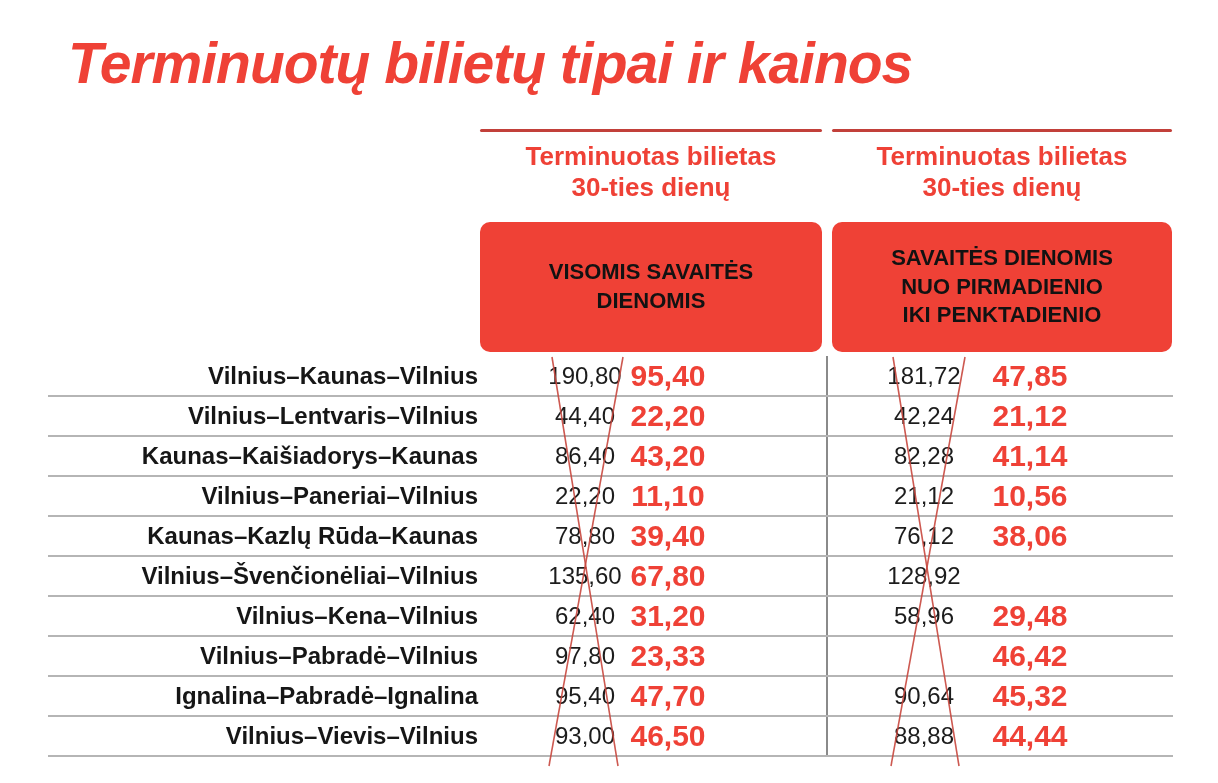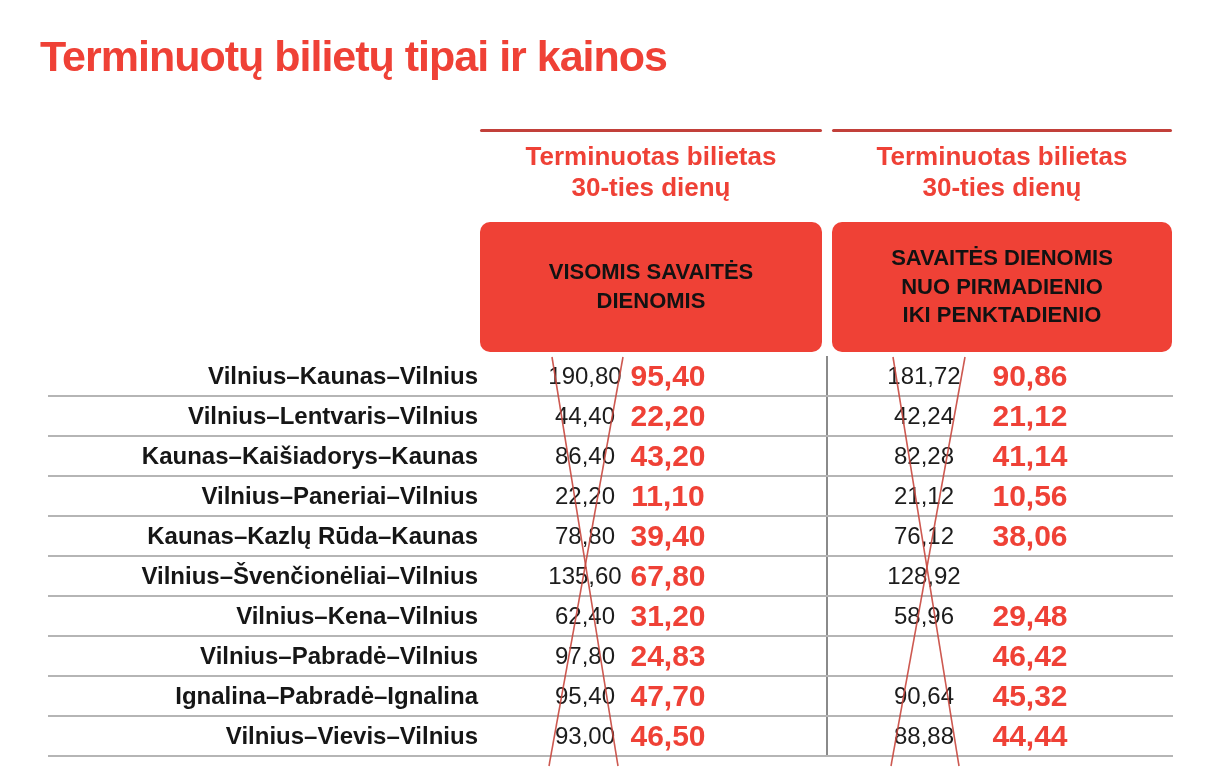--- a/index.html
+++ b/index.html
@@ -8,23 +8,23 @@
     --strike-red:#C8483F;
     --separator:#B5B5B5;
     --divider:#8A8A8A;
     --text:#161616;
   }
   html,body{margin:0;padding:0;background:#fff;}
   body{font-family:"Liberation Sans", sans-serif;}
   .canvas{position:relative;width:1218px;height:783px;background:#fff;overflow:hidden;}
 
   .page-title{
-    position:absolute;left:40px;top:34px;width:1110px;
-    font-size:43px;font-weight:bold;color:var(--red);
-    letter-spacing:-1px;line-height:1.05;white-space:nowrap;
+    position:absolute;left:68px;top:34px;width:1110px;
+    font-size:57px;font-weight:bold;color:var(--red);
+    letter-spacing:-1px;line-height:1.05;white-space:nowrap;font-style:italic;
   }
 
   .col-group{position:absolute;top:129px;text-align:center;}
   .col-group .rule{height:3px;background:var(--rule-red);border-radius:2px;}
   .col-header{margin-top:9px;font-size:26px;font-weight:bold;color:var(--red);line-height:1.18;}
 
   .badge{
     position:absolute;top:222px;height:130px;border-radius:10px;
     background:var(--red);color:#121212;
     display:flex;flex-direction:column;justify-content:center;align-items:center;
@@ -88,21 +88,21 @@
 
   <div class="column-divider"></div>
 
   <div class="routes-table">
 
     <div class="row">
       <span class="cell route">Vilnius–Kaunas–Vilnius</span>
       <span class="cell old-price old1">190,80</span>
       <span class="cell new-price new1">95,40</span>
       <span class="cell old-price old2">181,72</span>
-      <span class="cell new-price new2">90,86</span>
+      <span class="cell new-price new2">47,85</span>
     </div>
 
     <div class="row">
       <span class="cell route">Vilnius–Lentvaris–Vilnius</span>
       <span class="cell old-price old1">44,40</span>
       <span class="cell new-price new1">22,20</span>
       <span class="cell old-price old2">42,24</span>
       <span class="cell new-price new2">21,12</span>
     </div>
 
@@ -141,21 +141,21 @@
       <span class="cell route">Vilnius–Kena–Vilnius</span>
       <span class="cell old-price old1">62,40</span>
       <span class="cell new-price new1">31,20</span>
       <span class="cell old-price old2">58,96</span>
       <span class="cell new-price new2">29,48</span>
     </div>
 
     <div class="row">
       <span class="cell route">Vilnius–Pabradė–Vilnius</span>
       <span class="cell old-price old1">97,80</span>
-      <span class="cell new-price new1">24,83</span>
+      <span class="cell new-price new1">23,33</span>
       <span class="cell new-price new2">46,42</span>
     </div>
 
     <div class="row">
       <span class="cell route">Ignalina–Pabradė–Ignalina</span>
       <span class="cell old-price old1">95,40</span>
       <span class="cell new-price new1">47,70</span>
       <span class="cell old-price old2">90,64</span>
       <span class="cell new-price new2">45,32</span>
     </div>

